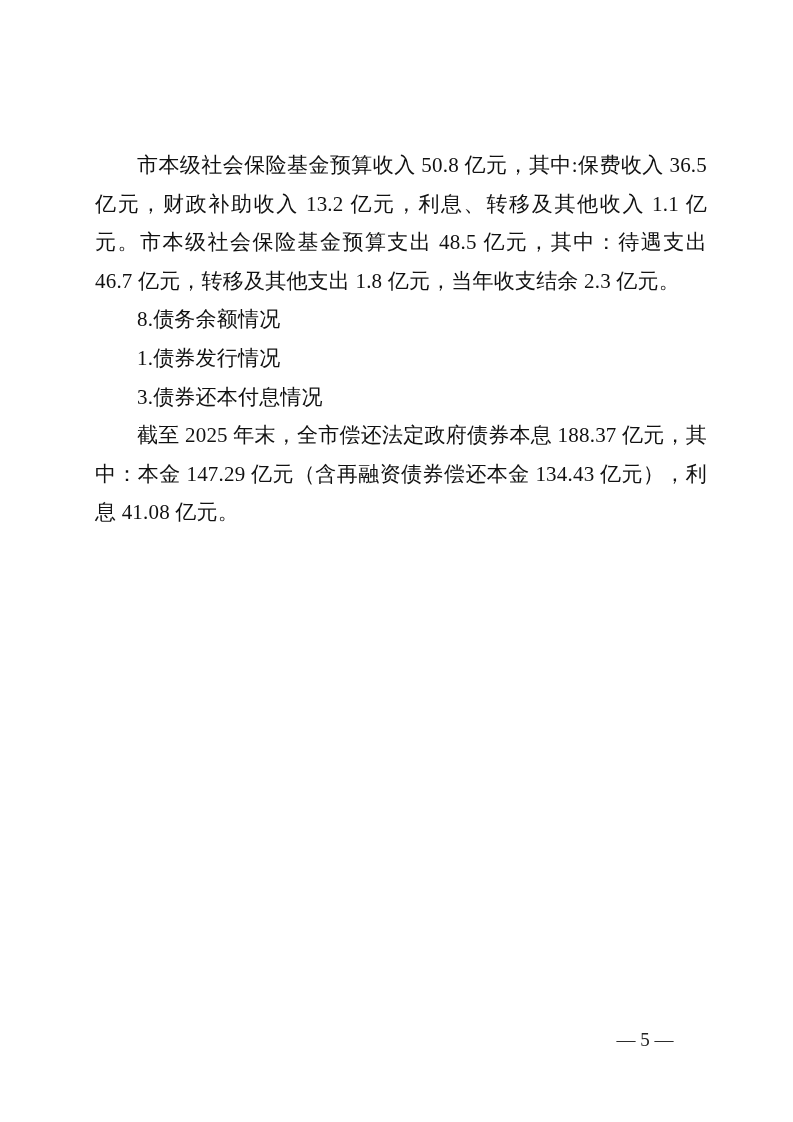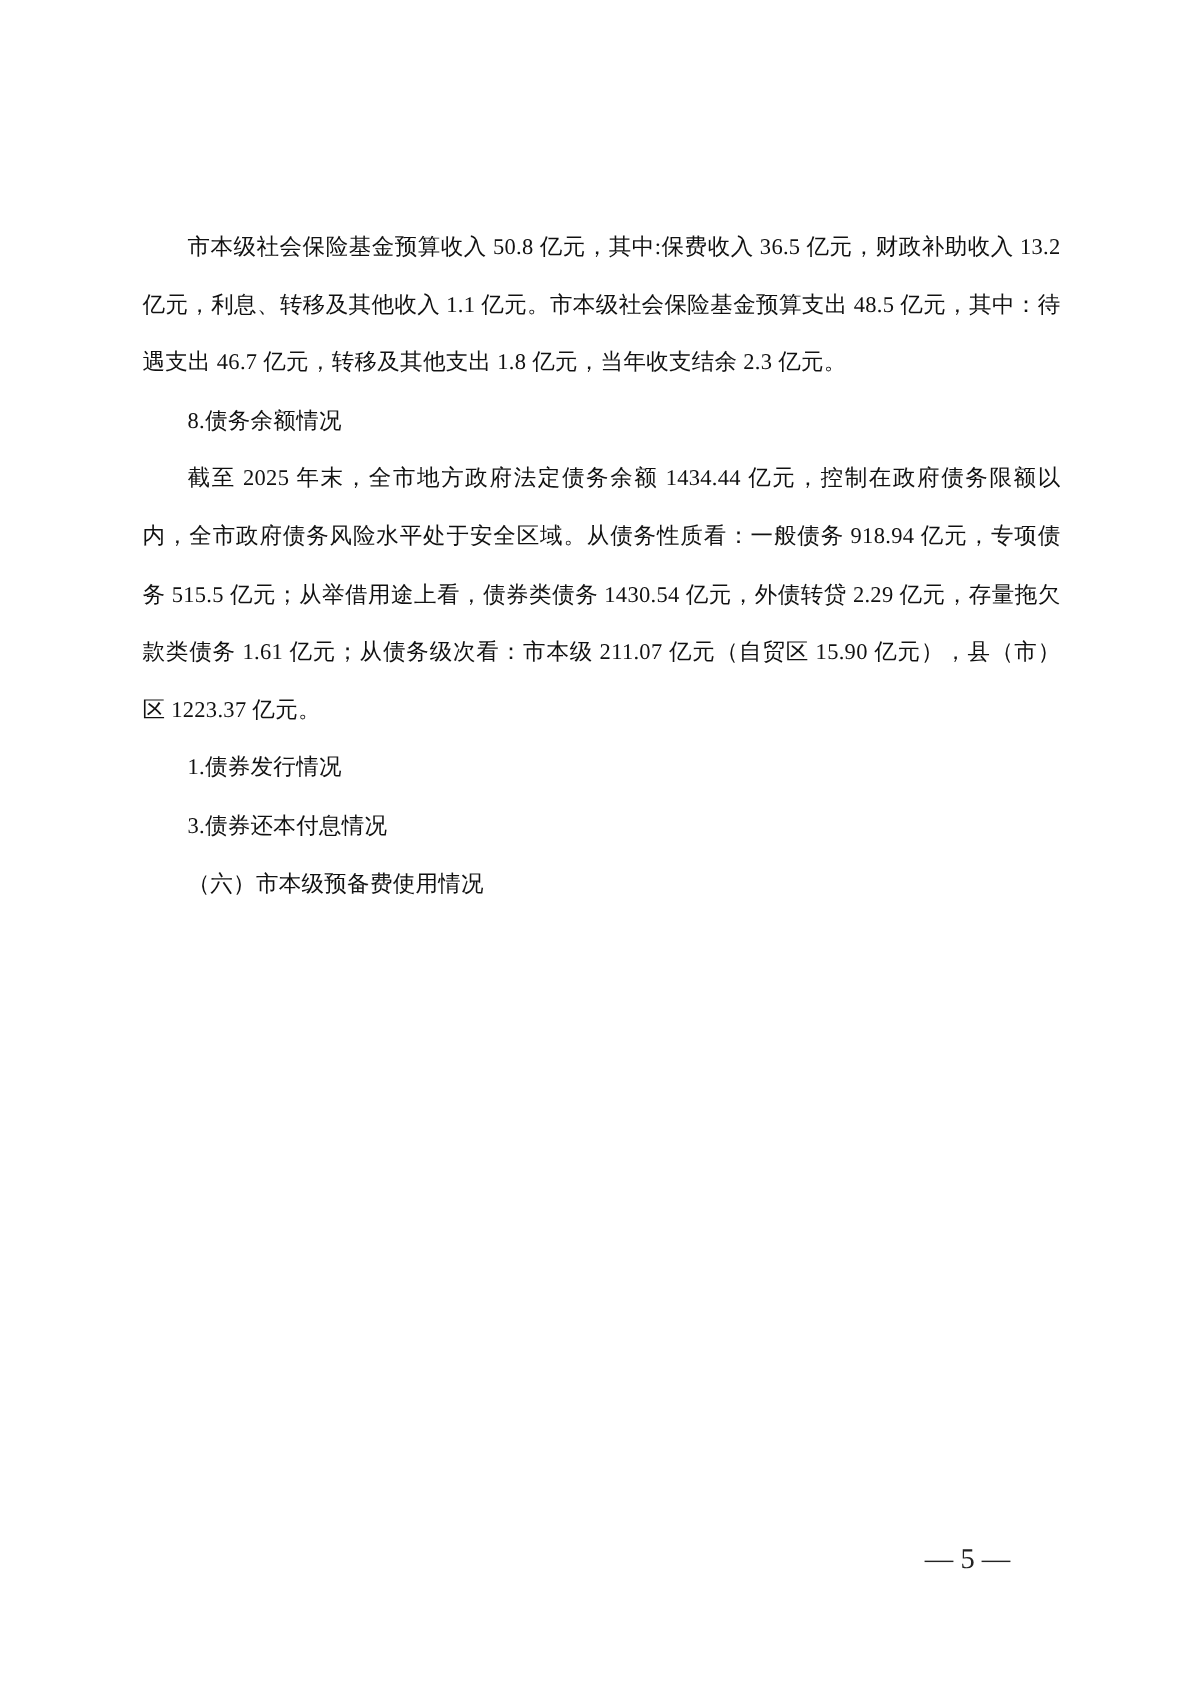--- a/index.html
+++ b/index.html
@@ -13,21 +13,21 @@
     position: relative;
     overflow: hidden;
     font-family: "Liberation Serif", "DejaVu Serif", serif;
     color: #111111;
   }
   .doc-body {
     position: absolute;
     left: 95px;
     top: 146px;
     width: 612px;
-    font-size: 15px;
+    font-size: 21px;
     line-height: 38.6px;
     text-align: justify;
     text-justify: inter-ideograph;
     letter-spacing: 0.2px;
   }
   .doc-body p {
     margin: 0;
     padding: 0;
     text-indent: 2em;
   }
@@ -41,19 +41,18 @@
     line-height: 24px;
     color: #222222;
   }
 </style>
 </head>
 <body>
 
 <div class="doc-body">
   <p>市本级社会保险基金预算收入 50.8 亿元，其中:保费收入 36.5 亿元，财政补助收入 13.2 亿元，利息、转移及其他收入 1.1 亿元。市本级社会保险基金预算支出 48.5 亿元，其中：待遇支出 46.7 亿元，转移及其他支出 1.8 亿元，当年收支结余 2.3 亿元。</p>
   <p>8.债务余额情况</p>
-  <p>截至 2025 年末，全市地方政府法定债务余额 1434.44 亿元，控制在政府债务限额以内，全市政府债务风险水平处于安全区域。从债务性质看：一般债务 918.94 亿元，专项债务 515.5 亿元；从举借用途上看，债券类债务 1430.54 亿元，外债转贷 2.29 亿元，存量拖欠款类债务 1.61 亿元；从债务级次看：市本级 211.07 亿元（自贸区 15.90 亿元），县（市）区 1223.37 亿元。</p>
   <p>1.债券发行情况</p>
   <p>3.债券还本付息情况</p>
-  <p>（六）市本级预备费使用情况</p>
+  <p>截至 2025 年末，全市偿还法定政府债券本息 188.37 亿元，其中：本金 147.29 亿元（含再融资债券偿还本金 134.43 亿元），利息 41.08 亿元。</p>
 </div>
 
 <div class="page-number">— 5 —</div>
 
 </body></html>

